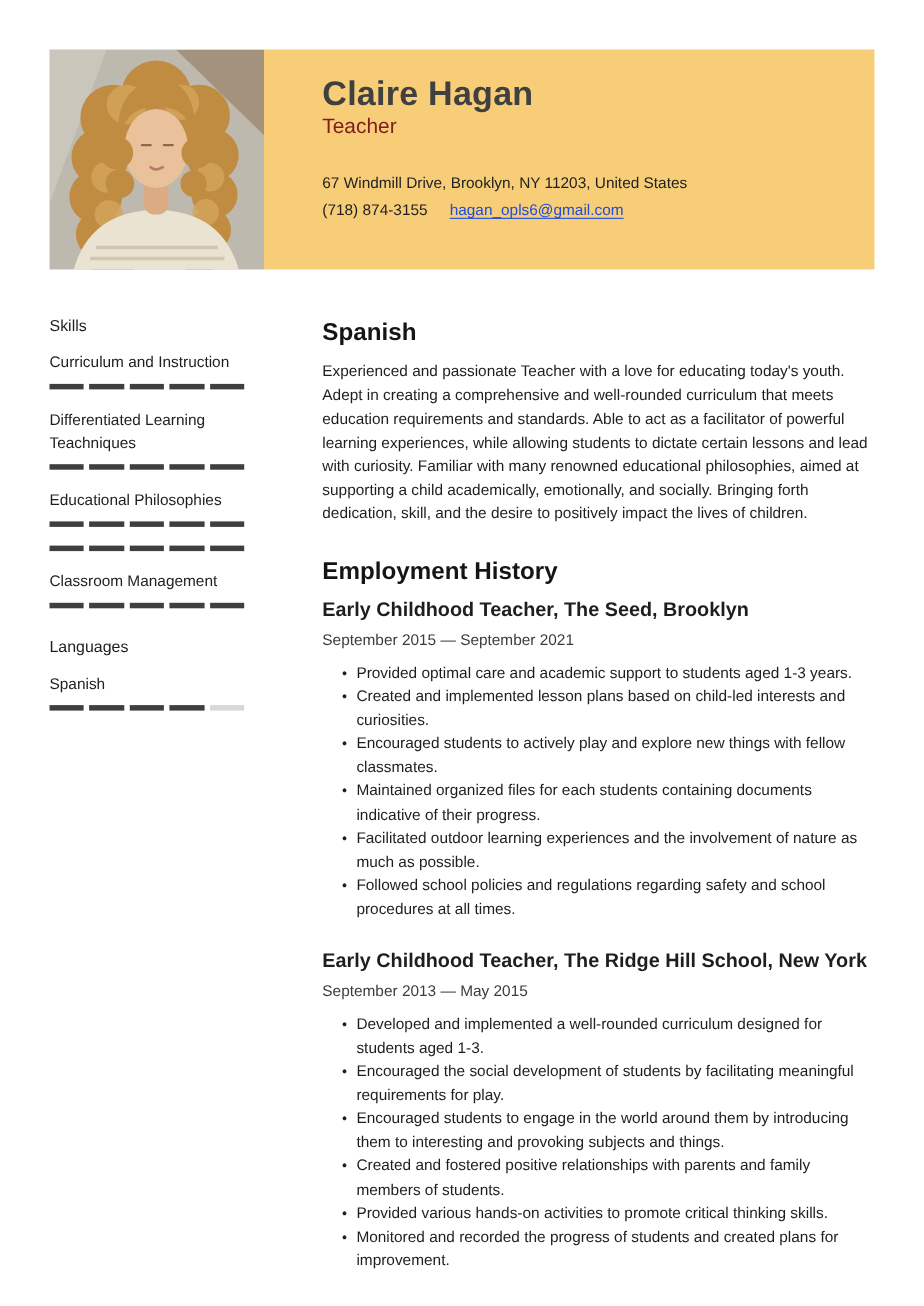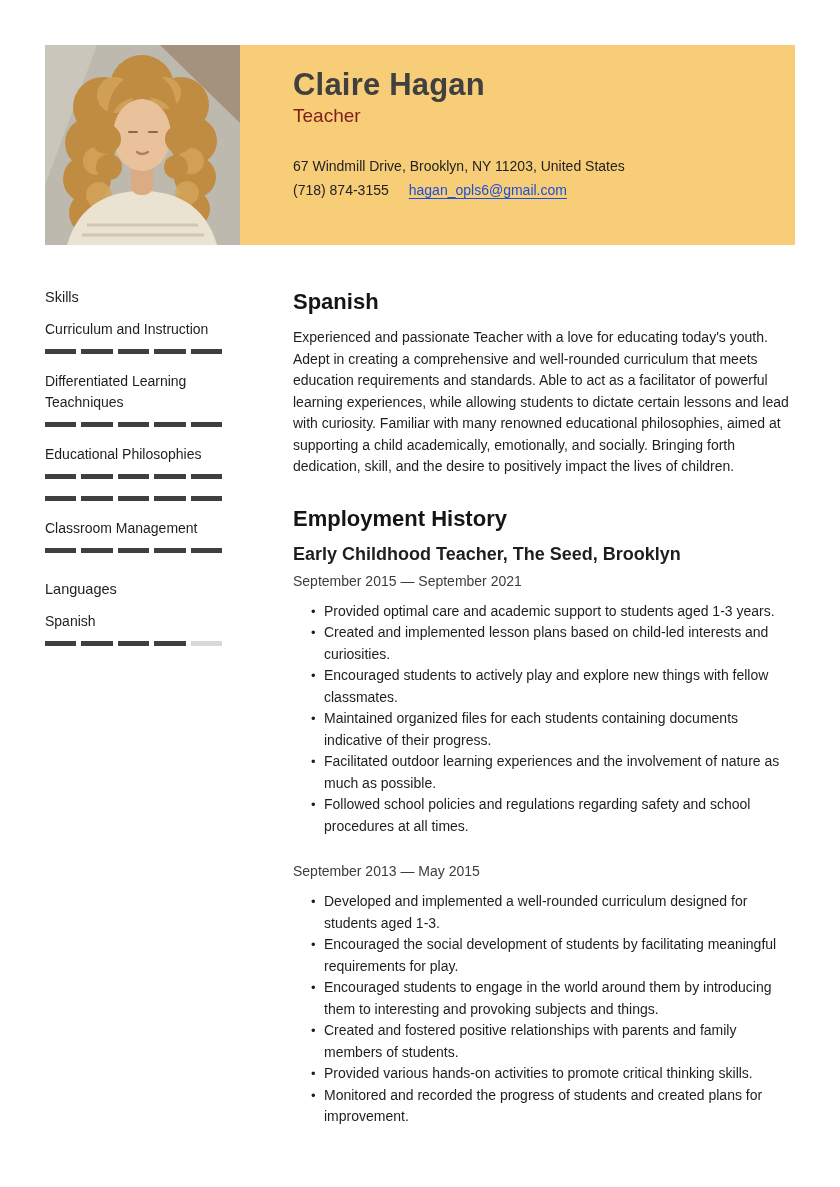--- a/index.html
+++ b/index.html
@@ -291,20 +291,21 @@
           <li>Provided optimal care and academic support to students aged 1-3 years.</li>
           <li>Created and implemented lesson plans based on child-led interests and curiosities.</li>
           <li>Encouraged students to actively play and explore new things with fellow classmates.</li>
           <li>Maintained organized files for each students containing documents indicative of their progress.</li>
           <li>Facilitated outdoor learning experiences and the involvement of nature as much as possible.</li>
           <li>Followed school policies and regulations regarding safety and school procedures at all times.</li>
         </ul>
       </section>
 
       <section class="job">
+        <h3 class="job-heading">Early Childhood Teacher, The Ridge Hill School, New York</h3>
         <div class="job-dates">September 2013 — May 2015</div>
         <ul class="bullets">
           <li>Developed and implemented a well-rounded curriculum designed for students aged 1-3.</li>
           <li>Encouraged the social development of students by facilitating meaningful requirements for play.</li>
           <li>Encouraged students to engage in the world around them by introducing them to interesting and provoking subjects and things.</li>
           <li>Created and fostered positive relationships with parents and family members of students.</li>
           <li>Provided various hands-on activities to promote critical thinking skills.</li>
           <li>Monitored and recorded the progress of students and created plans for improvement.</li>
         </ul>
       </section>

